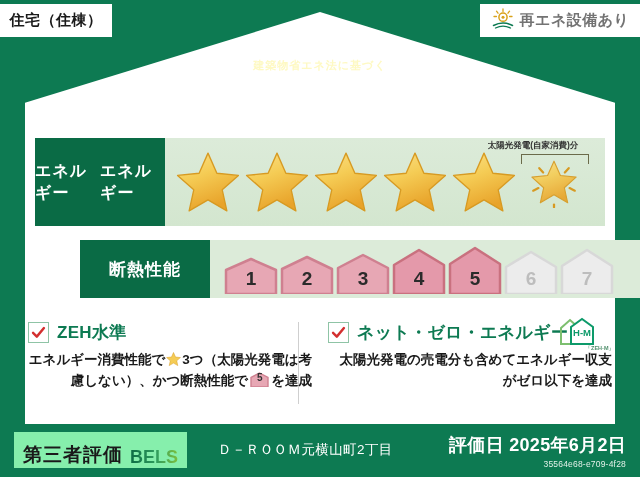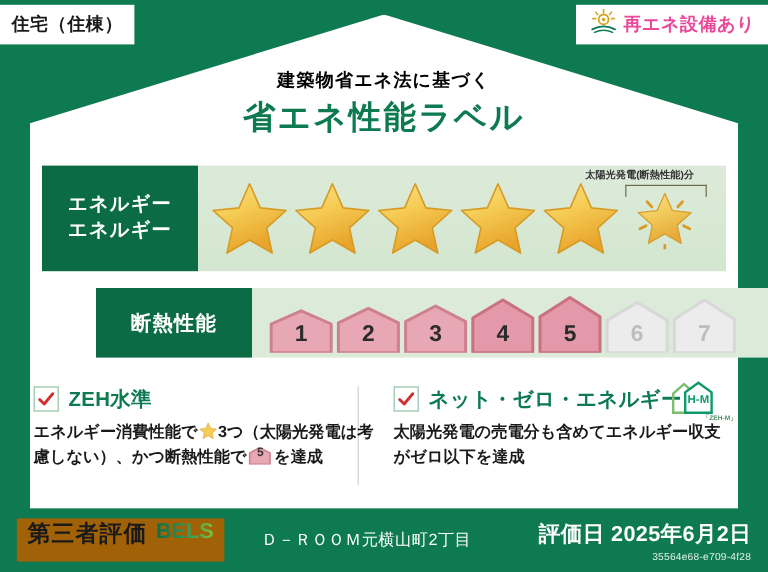--- a/index.html
+++ b/index.html
@@ -19,40 +19,40 @@
   }
 
   
   .tag{
     position:absolute;background:#fff;display:flex;align-items:center;
     justify-content:center;box-sizing:border-box;
   }
   .tag-left{left:0;top:4px;width:112px;height:33px;}
   .tag-left span{font-size:15px;font-weight:bold;color:#1a1a1a;letter-spacing:.5px;}
   .tag-right{right:0;top:4px;width:160px;height:33px;gap:5px;}
-  .tag-right span.t{font-size:15px;font-weight:bold;color:#ec4899;letter-spacing:.5px;}
+  .tag-right span.t{font-size:15px;font-weight:bold;color:#737373;letter-spacing:.5px;}
 
   
   .sub-title{
     position:absolute;left:0;right:0;top:58px;text-align:center;
-    font-size:15px;font-weight:bold;color:#000000;letter-spacing:1px;
+    font-size:11px;font-weight:bold;color:#fef9c3;letter-spacing:1px;
   }
   .main-title{
     position:absolute;left:0;right:0;top:80px;text-align:center;
     font-size:27px;font-weight:bold;color:#0d7a52;letter-spacing:2px;
   }
 
   
   .row{position:absolute;display:flex;align-items:stretch;}
   .row-energy{left:35px;top:138px;width:570px;height:88px;}
   .row-insul{left:35px;top:240px;width:570px;height:58px;padding-left:45px;}
 
   .row-label{
     width:130px;background:#0a6b45;color:#fff;display:flex;
-    flex-direction:column;align-items:center;justify-content:center;
+    flex-direction:row;align-items:center;justify-content:center;
     font-weight:bold;letter-spacing:1px;flex:0 0 130px;
   }
   .row-energy .row-label{font-size:16px;line-height:1.35;}
   .row-insul .row-label{font-size:17px;}
 
   .row-body{
     flex:1;position:relative;
     background:linear-gradient(180deg,#dcebd9 0%,#d3e6cf 100%);
   }
   .row-insul .row-body{background:#dcebd9;}
@@ -77,21 +77,21 @@
   .badges{position:absolute;left:14px;bottom:4px;display:flex;align-items:flex-end;gap:2px;}
   .badge{position:relative;width:54px;display:flex;align-items:flex-end;justify-content:center;}
   .badge svg{width:100%;display:block;}
   .badge .num{
     position:absolute;bottom:4px;left:0;right:0;text-align:center;
     font-size:19px;font-weight:bold;color:#2b2b2b;
   }
   .badge.off .num{color:#bdbdbd;}
 
   
-  .claims{position:absolute;left:28px;top:320px;width:584px;display:flex;gap:16px;}
+  .claims{position:absolute;left:28px;top:320px;width:584px;display:flex;gap:16px;text-align:right;}
   .claim{flex:1;position:relative;}
   .claim-head{display:flex;align-items:center;gap:8px;height:24px;}
   .chk{
     width:19px;height:19px;border:1.6px solid #8fc4a6;background:#fff;
     display:flex;align-items:center;justify-content:center;flex:0 0 19px;
   }
   .chk svg{width:15px;height:15px;}
   .claim-title{font-size:17px;font-weight:bold;color:#0d7a52;letter-spacing:.3px;white-space:nowrap;}
   .claim-body{margin-top:6px;font-size:13.5px;line-height:1.55;color:#1a1a1a;font-weight:bold;}
   .inline-star{display:inline-block;width:15px;height:14px;vertical-align:-2px;margin:0 1px;}
@@ -106,22 +106,22 @@
   .divider{
     position:absolute;left:298px;top:322px;width:1px;height:82px;background:#cfcfcf;
   }
   .zeh-logo{position:absolute;right:-2px;top:-4px;width:56px;height:34px;}
   .zeh-logo svg{width:46px;height:30px;display:block;}
   .zeh-cap{position:absolute;right:0;bottom:-2px;font-size:5.5px;color:#4f8f6b;font-weight:bold;white-space:nowrap;}
 
   
   .footer{position:absolute;left:0;right:0;bottom:0;height:53px;background:#0d7a52;}
   .bels{
-    position:absolute;left:14px;top:8px;height:36px;background:#a16207;
-    display:flex;align-items:flex-start;padding:0 9px;gap:7px;
+    position:absolute;left:14px;top:8px;height:36px;background:#86efac;
+    display:flex;align-items:flex-end;padding:0 9px;gap:7px;
   }
   .bels .jp{font-size:19px;font-weight:bold;color:#1a1a1a;letter-spacing:1px;}
   .bels .en{font-size:18px;font-weight:bold;letter-spacing:0px;
     background:linear-gradient(90deg,#0d6b45 0%,#2f9c5e 55%,#7dbf3f 100%);
     -webkit-background-clip:text;background-clip:text;color:transparent;}
   .bldg{position:absolute;left:218px;top:17px;font-size:13.5px;color:#fff;letter-spacing:.4px;}
   .eval{position:absolute;right:14px;top:9px;text-align:right;}
   .eval .d{font-size:18px;font-weight:bold;color:#fff;letter-spacing:.3px;}
   .eval .id{font-size:8.5px;color:#e2f0e8;margin-top:2px;letter-spacing:.2px;}
 </style>
@@ -149,29 +149,28 @@
         <circle cx="12" cy="9.2" r="4.1" fill="none" stroke="#d9a21b" stroke-width="1.5"></circle>
         <circle cx="12" cy="9.2" r="1.5" fill="#d9a21b"></circle>
         <path d="M2.5 17.5 Q12 12.6 21.5 17.5" fill="none" stroke="#0d7a52" stroke-width="1.5" stroke-linecap="round"></path>
         <path d="M4.5 20 Q12 16.4 19.5 20" fill="none" stroke="#0d7a52" stroke-width="1.3" stroke-linecap="round"></path>
       </svg>
     </span>
     <span class="t">再エネ設備あり</span>
   </div>
 
   <div class="sub-title">建築物省エネ法に基づく</div>
-  <div class="main-title">省エネ性能ラベル</div>
 
   <div class="row row-energy">
     <div class="row-label">
       <div>エネルギー</div>
       <div>エネルギー</div>
     </div>
     <div class="row-body">
-      <div class="solar-cap">太陽光発電(断熱性能)分</div>
+      <div class="solar-cap">太陽光発電(自家消費)分</div>
       <div class="solar-bracket"></div>
       <div class="stars">
         <span class="star">
           <svg viewBox="0 0 64 60">
               <defs>
                 <linearGradient id="sg" x1="0" y1="0" x2="0.4" y2="1">
             <stop offset="0%" stop-color="#fbe08a"></stop>
                   <stop offset="45%" stop-color="#f5cc55"></stop>
             <stop offset="100%" stop-color="#e8a32a"></stop>
                 </linearGradient>

